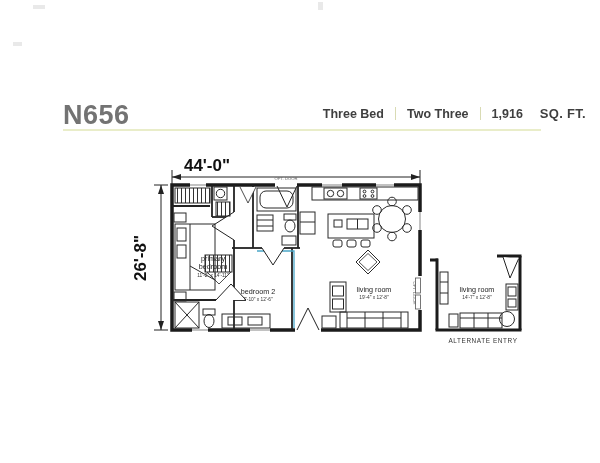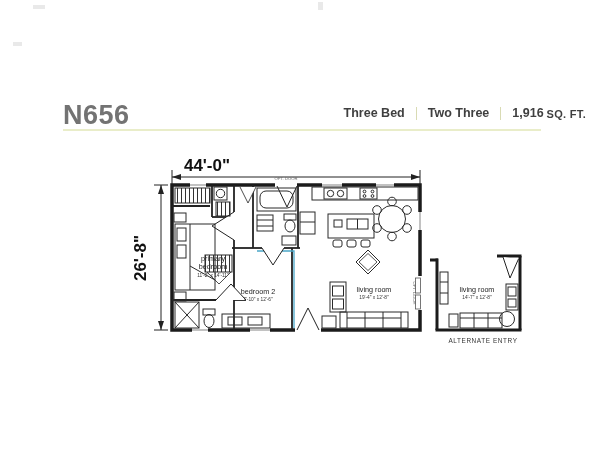--- a/index.html
+++ b/index.html
@@ -15,21 +15,21 @@
     font-size:27px;font-weight:bold;color:#737373;letter-spacing:0.5px;
   }
   .header-specs{
     position:absolute;right:14px;top:106px;
     display:flex;align-items:flex-end;color:#3f3f3f;font-size:12.5px;font-weight:bold;
   }
   .spec-sep{
     display:inline-block;width:1px;height:13px;background:#d9dbb4;
     margin:0 11px;align-self:center;
   }
-  .sqft-unit{font-size:11px;font-weight:bold;letter-spacing:0.3px;margin-left:3px;}
+  .sqft-unit{font-size:13px;font-weight:bold;letter-spacing:0.3px;margin-left:17px;}
   .header-rule{
     position:absolute;left:63px;top:129px;width:478px;height:2px;background:#e9edc9;
   }
   svg text{font-family:"Liberation Sans", sans-serif;fill:#1f1f1f;}
   .dim-big{font-size:17px;font-weight:bold;fill:#111;}
   .room-name{font-size:7.2px;fill:#222;}
   .room-dims{font-size:4.8px;fill:#333;}
   .tiny-note{font-size:4.2px;fill:#666;}
   .caption{font-size:6.4px;fill:#333;letter-spacing:0.6px;}
 </style>

